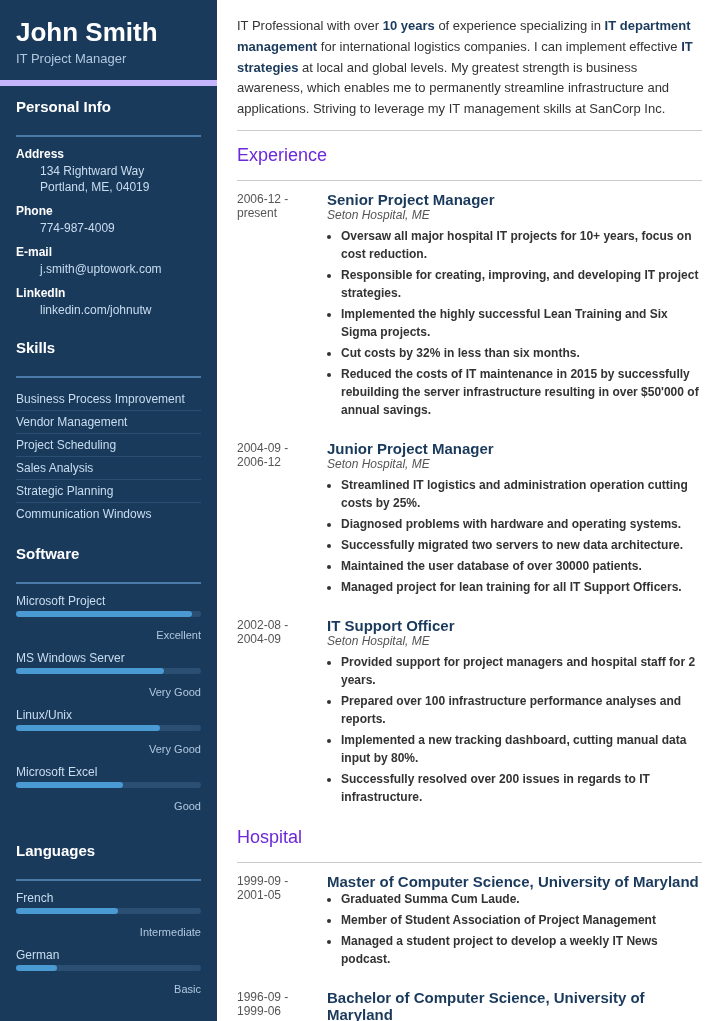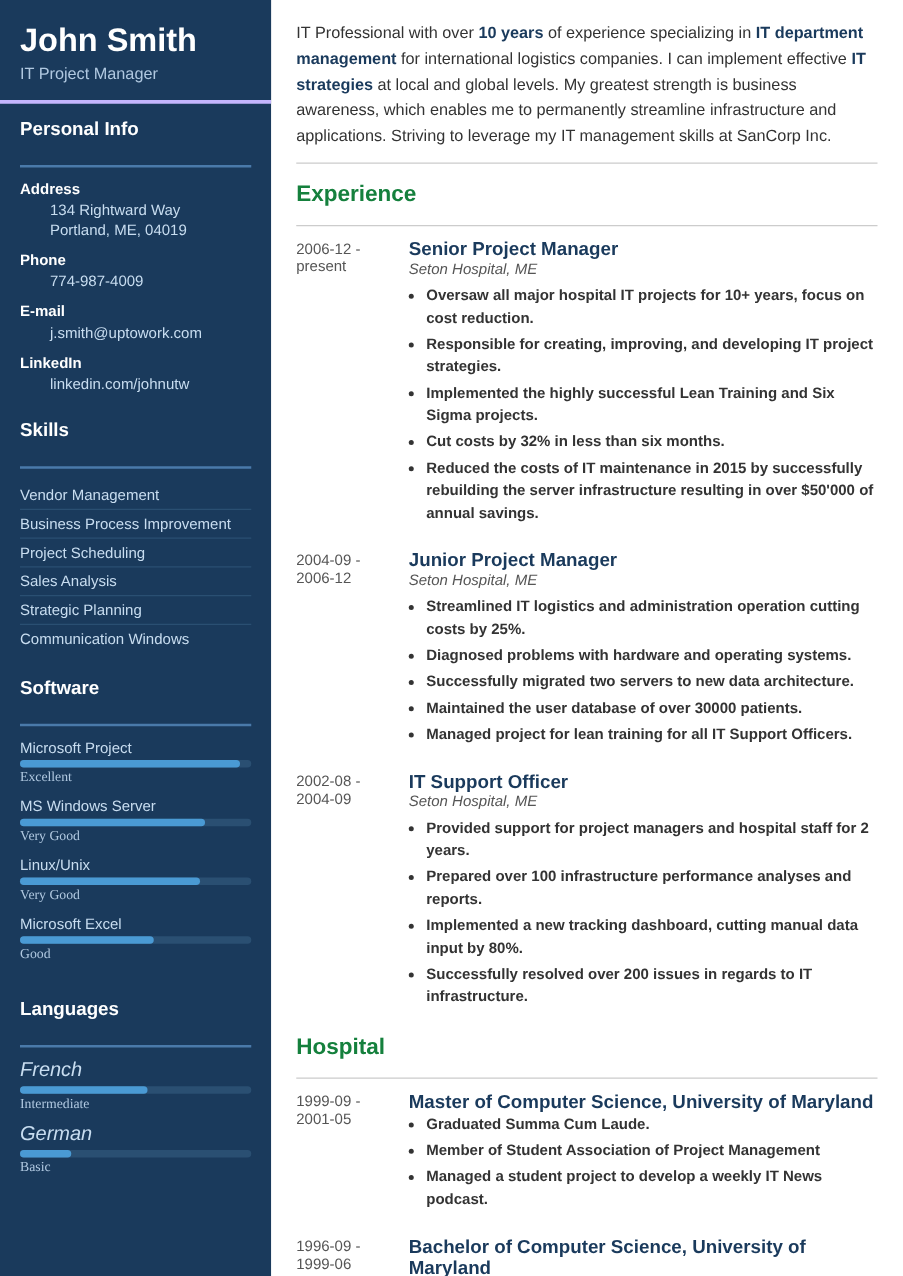--- a/index.html
+++ b/index.html
@@ -10,21 +10,21 @@
       width: 217px;
       min-width: 217px;
       background: #1a3a5c;
       color: #fff;
       display: flex;
       flex-direction: column;
     }
     .sidebar-header {
       background: #1a3a5c;
       padding: 18px 16px 14px 16px;
-      border-bottom: 3px solid #c4b5fd;
+      border-bottom: 6px solid #c4b5fd;
     }
     .sidebar-header .name {
       font-size: 26px;
       font-weight: bold;
       color: #fff;
       line-height: 1.1;
     }
     .sidebar-header .title {
       font-size: 13px;
       color: #b0c8e0;
@@ -60,46 +60,46 @@
       padding: 4px 0;
       border-bottom: 1px solid #2a4f72;
     }
     .skill-item:last-child { border-bottom: none; }
 
     
     .software-item { margin-bottom: 10px; }
     .software-name { font-size: 12px; color: #c8ddf0; margin-bottom: 3px; }
     .bar-track { background: #2a4f72; height: 6px; border-radius: 3px; width: 100%; }
     .bar-fill { height: 6px; border-radius: 3px; background: #4a9ad4; }
-    .bar-label { font-size: 11px; color: #b0c8e0; margin-top: 2px; font-family: Liberation Serif, serif; }
+    .bar-label { font-size: 11px; color: #b0c8e0; text-align: right; margin-top: 12px; }
 
     
     .lang-item { margin-bottom: 10px; }
-    .lang-name { font-size: 16px; color: #c8ddf0; margin-bottom: 3px; font-style: italic; }
+    .lang-name { font-size: 12px; color: #c8ddf0; margin-bottom: 3px; }
 
     
     .main {
       flex: 1;
       background: #fff;
       padding: 16px 20px 20px 20px;
     }
     .summary {
       font-size: 13px;
       color: #333;
       line-height: 1.6;
       margin-bottom: 14px;
       border-bottom: 1px solid #ccc;
       padding-bottom: 10px;
     }
     .summary b { color: #1a3a5c; }
 
     .section-title {
       font-size: 18px;
-      font-weight: bold;
-      color: #15803d;
+      font-weight: normal;
+      color: #6d28d9;
       margin-bottom: 10px;
       padding-bottom: 4px;
     }
 
     .entry { display: flex; margin-bottom: 18px; }
     .entry-date { width: 90px; min-width: 90px; font-size: 12px; color: #555; padding-top: 1px; }
     .entry-content { flex: 1; }
     .entry-content .job-title { font-size: 15px; font-weight: bold; color: #1a3a5c; }
     .entry-content .org { font-style: italic; font-size: 12px; color: #555; margin-bottom: 5px; }
     .entry-content ul { padding-left: 14px; font-weight: bold; }
@@ -123,22 +123,22 @@
     <div class="contact-label">Phone</div>
     <div class="contact-value">774-987-4009</div>
     <div class="contact-label">E-mail</div>
     <div class="contact-value">j.smith@uptowork.com</div>
     <div class="contact-label">LinkedIn</div>
     <div class="contact-value">linkedin.com/johnutw</div>
   </div>
 
   <div class="sidebar-section">
     <div class="sidebar-section-title">Skills</div>
+    <div class="skill-item">Business Process Improvement</div>
     <div class="skill-item">Vendor Management</div>
-    <div class="skill-item">Business Process Improvement</div>
     <div class="skill-item">Project Scheduling</div>
     <div class="skill-item">Sales Analysis</div>
     <div class="skill-item">Strategic Planning</div>
     <div class="skill-item">Communication Windows</div>
   </div>
 
   <div class="sidebar-section">
     <div class="sidebar-section-title">Software</div>
     <div class="software-item">
       <div class="software-name">Microsoft Project</div>

